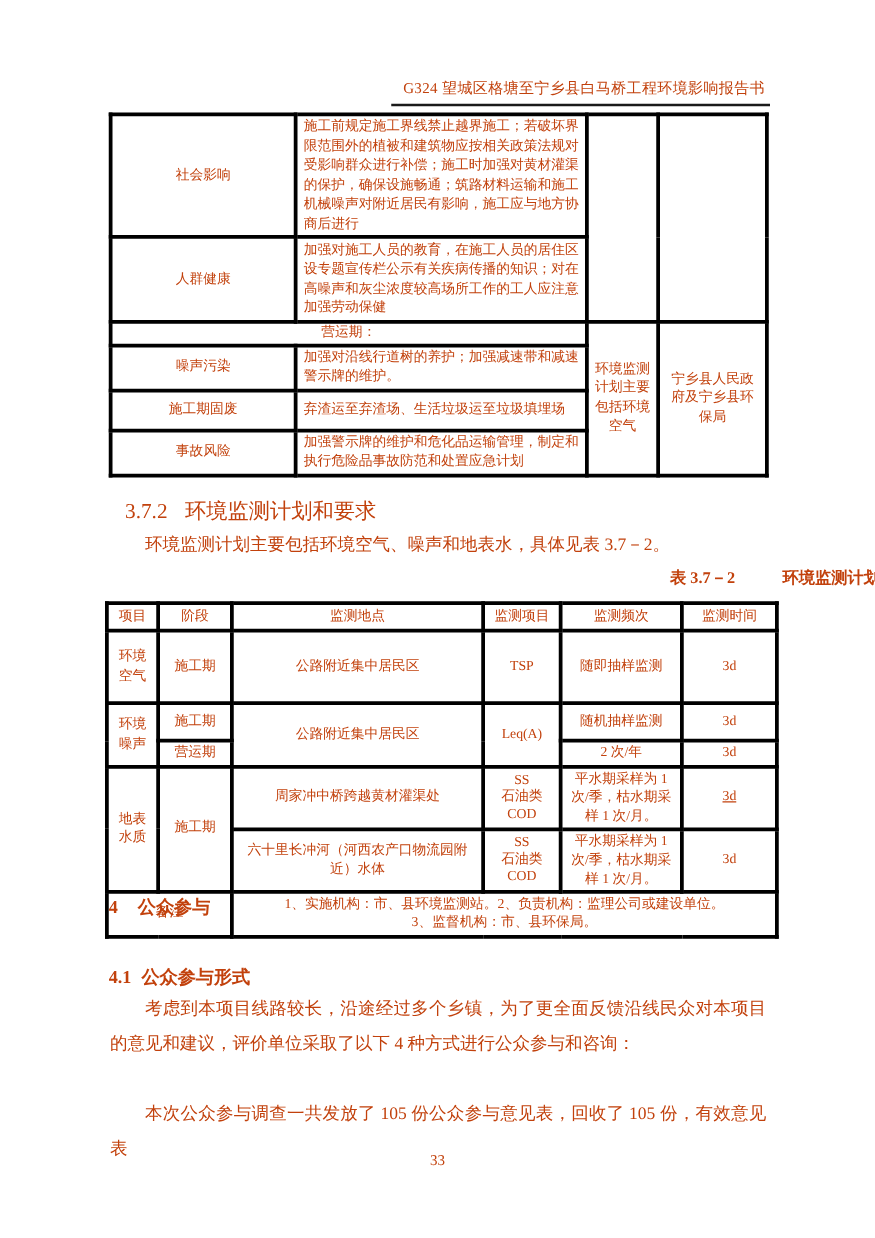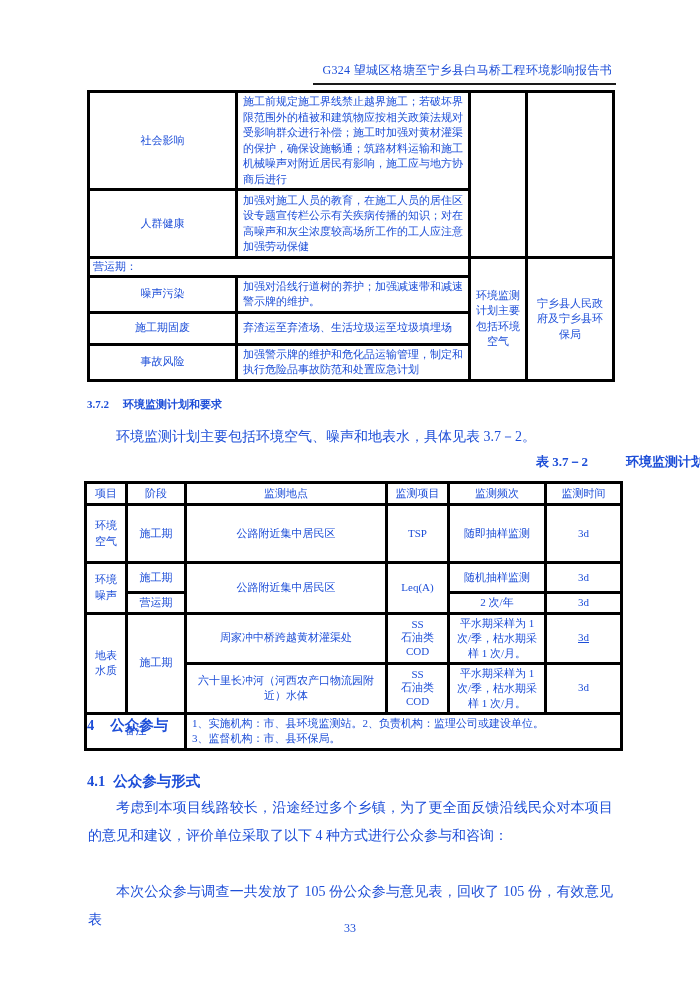--- a/index.html
+++ b/index.html
@@ -2,21 +2,21 @@
 <html><head>
 <meta charset="utf-8">
 <style>
   * { margin: 0; padding: 0; box-sizing: border-box; }
   html, body { background: #ffffff; }
   .page {
     position: relative;
     width: 700px;
     height: 990px;
     background: #ffffff;
-    color: #1d4ed8;
+    color: #c2410c;
     font-family: "Liberation Serif", "DejaVu Serif", serif;
     overflow: hidden;
   }
   
   .running-header {
     position: absolute;
     top: 62px;
     right: 84px;
     font-size: 12px;
     letter-spacing: 0.3px;
@@ -33,35 +33,35 @@
     border: 3px solid #000000;
     font-size: 11px;
     font-weight: normal;
     line-height: 15.5px;
     vertical-align: middle;
     padding: 1px 5px;
     overflow: hidden;
   }
   .cell-center { text-align: center; }
   .cell-just   { text-align: justify; text-justify: inter-ideograph; }
-  .cell-left   { text-align: left; }
+  .cell-left   { text-align: center; }
   .prelines    { white-space: pre-line; }
   .u           { text-decoration: underline; }
   
   .tbl-mitigation { position: absolute; left: 87px; top: 90px; width: 525px; }
   .tbl-mitigation .c1 { width: 148px; }
   .tbl-mitigation .c2 { width: 233px; }
   .tbl-mitigation .c3 { width: 57px;  }
   .tbl-mitigation .c4 { width: 87px;  }
   
   .h-sub {
     position: absolute;
-    left: 87px;
-    font-size: 11px;
-    font-weight: bold;
+    left: 100px;
+    font-size: 17px;
+    font-weight: normal;
     white-space: nowrap;
   }
   .h-main {
     position: absolute;
     left: 87px;
     font-size: 14.5px;
     font-weight: bold;
     white-space: nowrap;
   }
   .h-num { display: inline-block; margin-right: 14px; }

